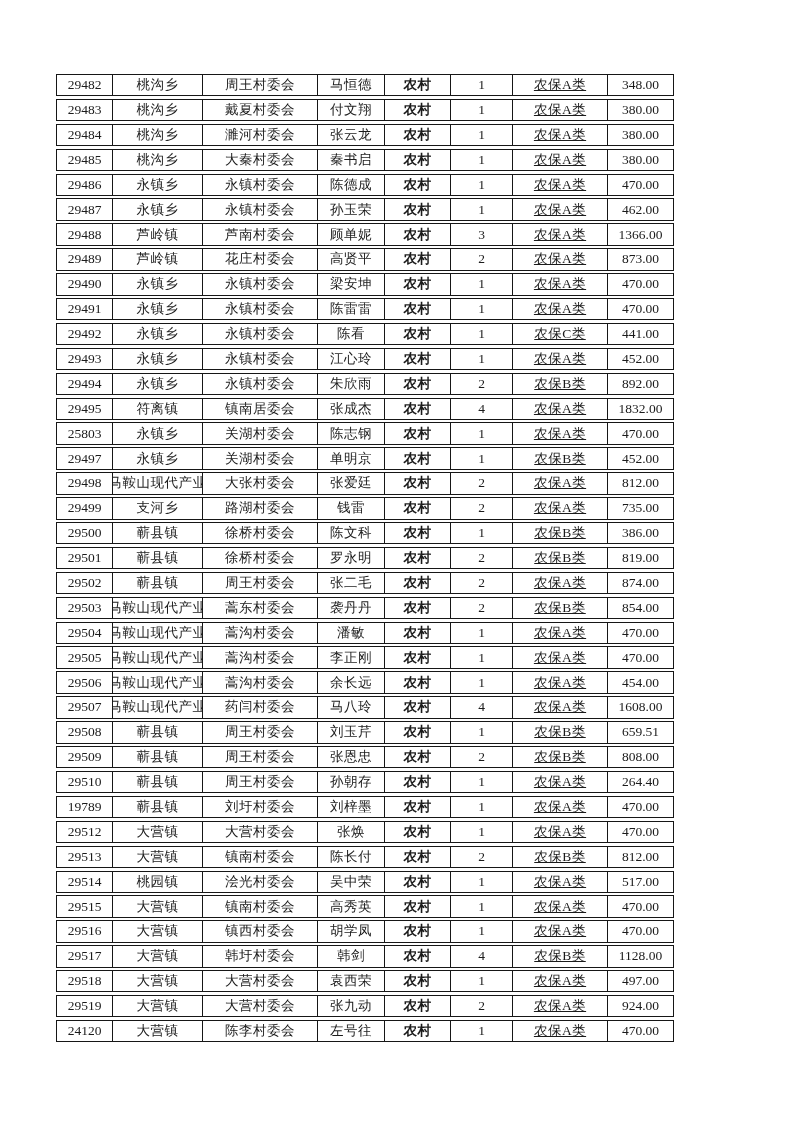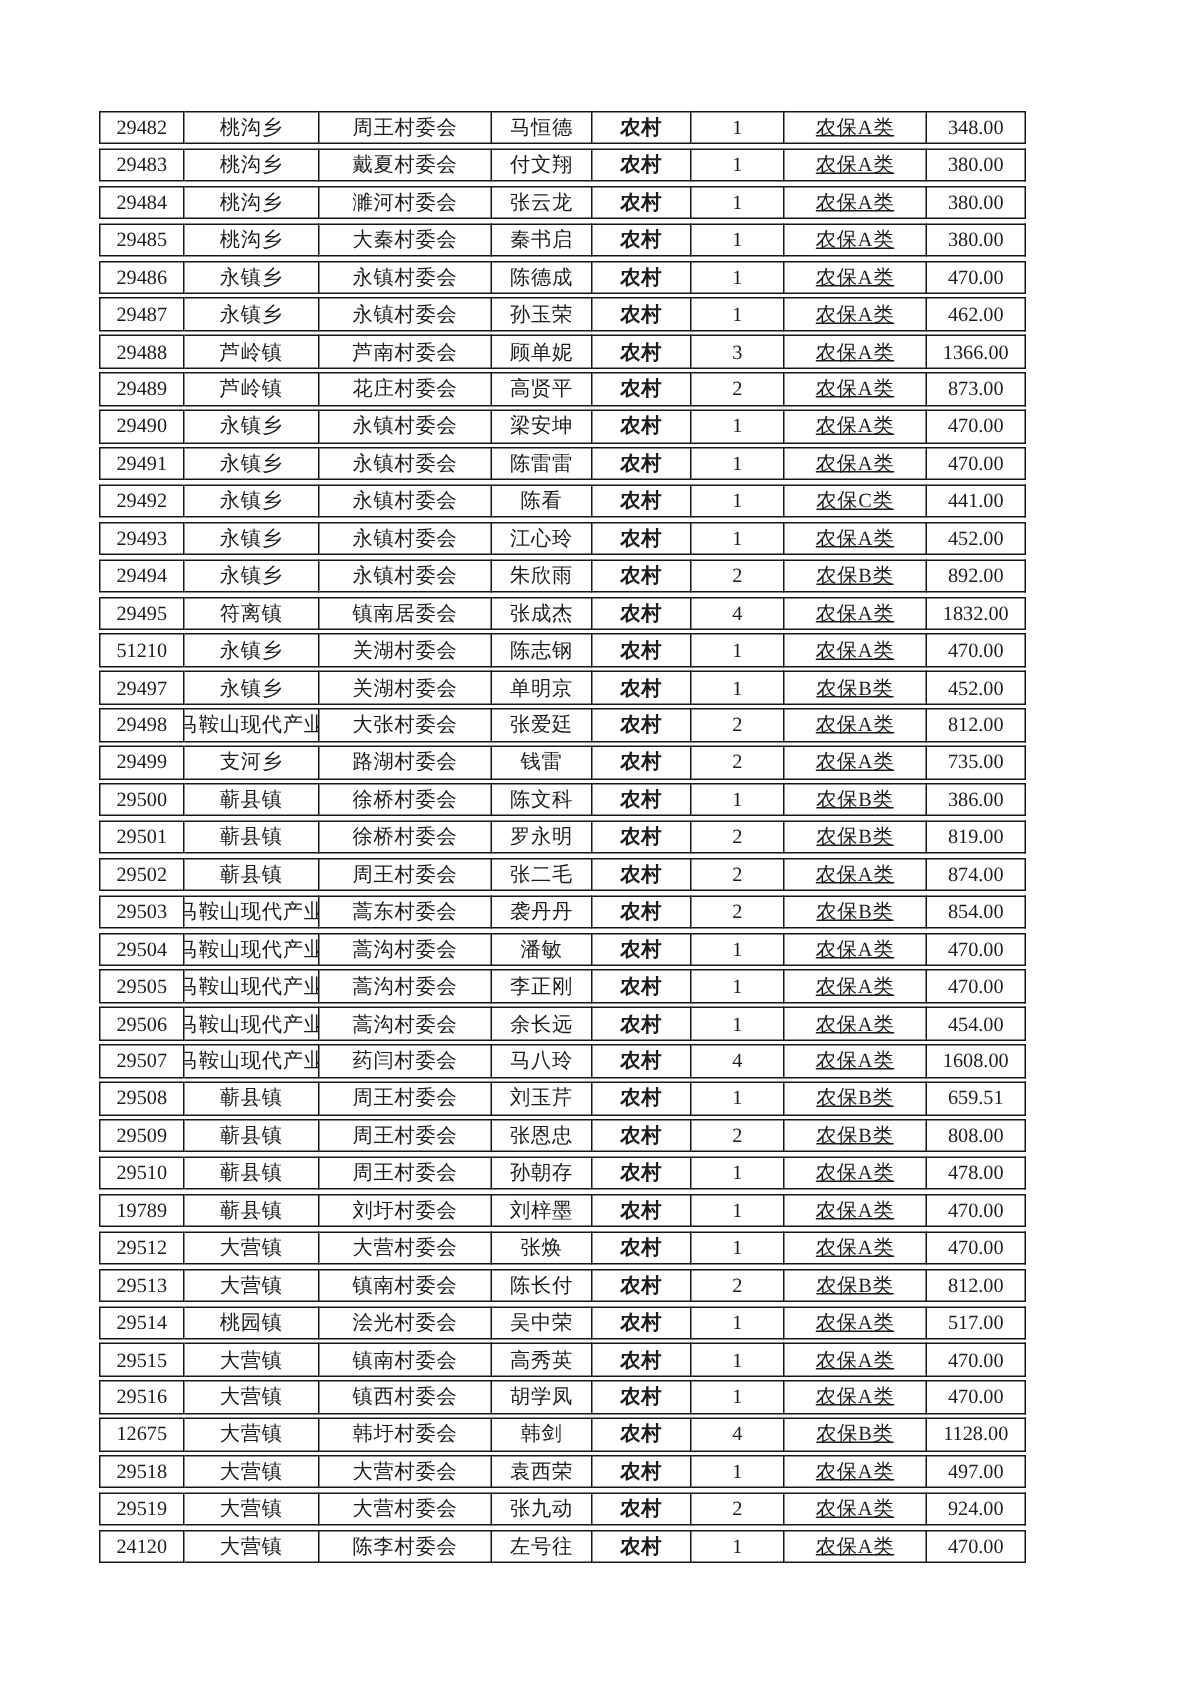--- a/index.html
+++ b/index.html
@@ -11,21 +11,21 @@
     position: relative;
     width: 794px;
     height: 1122px;
     background: #ffffff;
     margin: 0 auto;
     overflow: hidden;
     font-family: "Liberation Serif", "DejaVu Serif", serif;
   }
   .table {
     position: absolute;
-    left: 66px;
+    left: 56px;
     top: 74px;
   }
   .row {
     display: flex;
     height: 22.4px;
     margin-bottom: 2.5px;
   }
   .cell {
     box-sizing: border-box;
     border: 1.5px solid #161616;
@@ -205,21 +205,21 @@
         <div class="cell c-town">符离镇</div>
         <div class="cell c-village">镇南居委会</div>
         <div class="cell c-name">张成杰</div>
         <div class="cell c-type">农村</div>
         <div class="cell c-count">4</div>
         <div class="cell c-category">农保A类</div>
         <div class="cell c-amount">1832.00</div>
       </div>
 
       <div class="row">
-        <div class="cell c-id">51210</div>
+        <div class="cell c-id">25803</div>
         <div class="cell c-town">永镇乡</div>
         <div class="cell c-village">关湖村委会</div>
         <div class="cell c-name">陈志钢</div>
         <div class="cell c-type">农村</div>
         <div class="cell c-count">1</div>
         <div class="cell c-category">农保A类</div>
         <div class="cell c-amount">470.00</div>
       </div>
 
       <div class="row">
@@ -366,21 +366,21 @@
       </div>
 
       <div class="row">
         <div class="cell c-id">29510</div>
         <div class="cell c-town">蕲县镇</div>
         <div class="cell c-village">周王村委会</div>
         <div class="cell c-name">孙朝存</div>
         <div class="cell c-type">农村</div>
         <div class="cell c-count">1</div>
         <div class="cell c-category">农保A类</div>
-        <div class="cell c-amount">478.00</div>
+        <div class="cell c-amount">264.40</div>
       </div>
 
       <div class="row">
         <div class="cell c-id">19789</div>
         <div class="cell c-town">蕲县镇</div>
         <div class="cell c-village">刘圩村委会</div>
         <div class="cell c-name">刘梓墨</div>
         <div class="cell c-type">农村</div>
         <div class="cell c-count">1</div>
         <div class="cell c-category">农保A类</div>
@@ -436,21 +436,21 @@
         <div class="cell c-town">大营镇</div>
         <div class="cell c-village">镇西村委会</div>
         <div class="cell c-name">胡学凤</div>
         <div class="cell c-type">农村</div>
         <div class="cell c-count">1</div>
         <div class="cell c-category">农保A类</div>
         <div class="cell c-amount">470.00</div>
       </div>
 
       <div class="row">
-        <div class="cell c-id">12675</div>
+        <div class="cell c-id">29517</div>
         <div class="cell c-town">大营镇</div>
         <div class="cell c-village">韩圩村委会</div>
         <div class="cell c-name">韩剑</div>
         <div class="cell c-type">农村</div>
         <div class="cell c-count">4</div>
         <div class="cell c-category">农保B类</div>
         <div class="cell c-amount">1128.00</div>
       </div>
 
       <div class="row">

